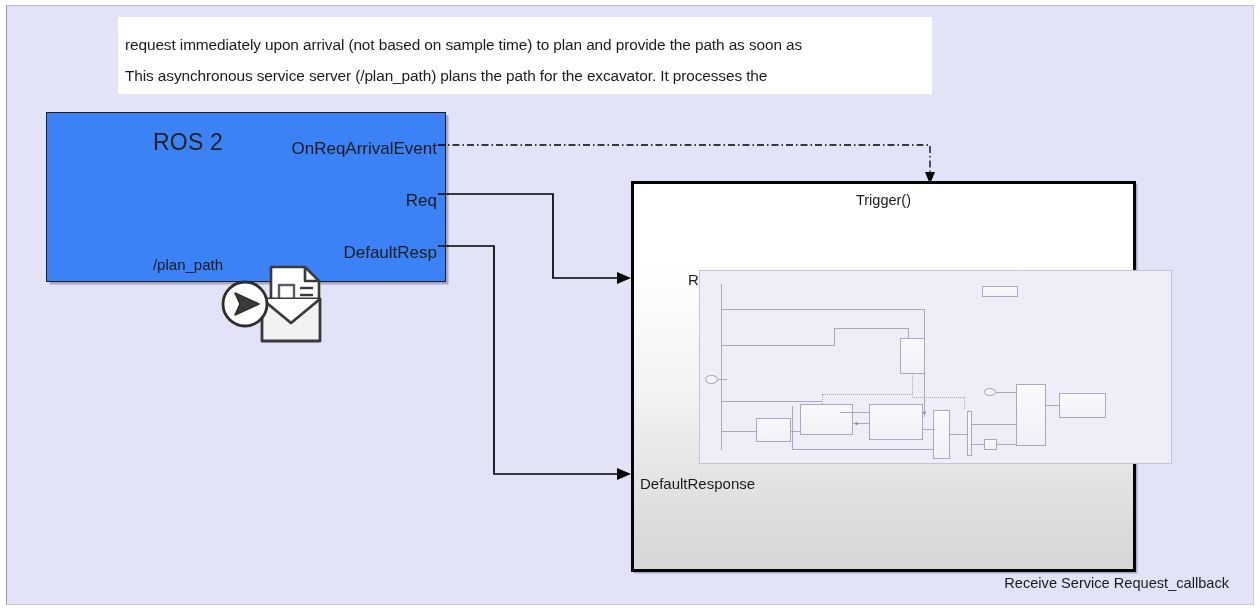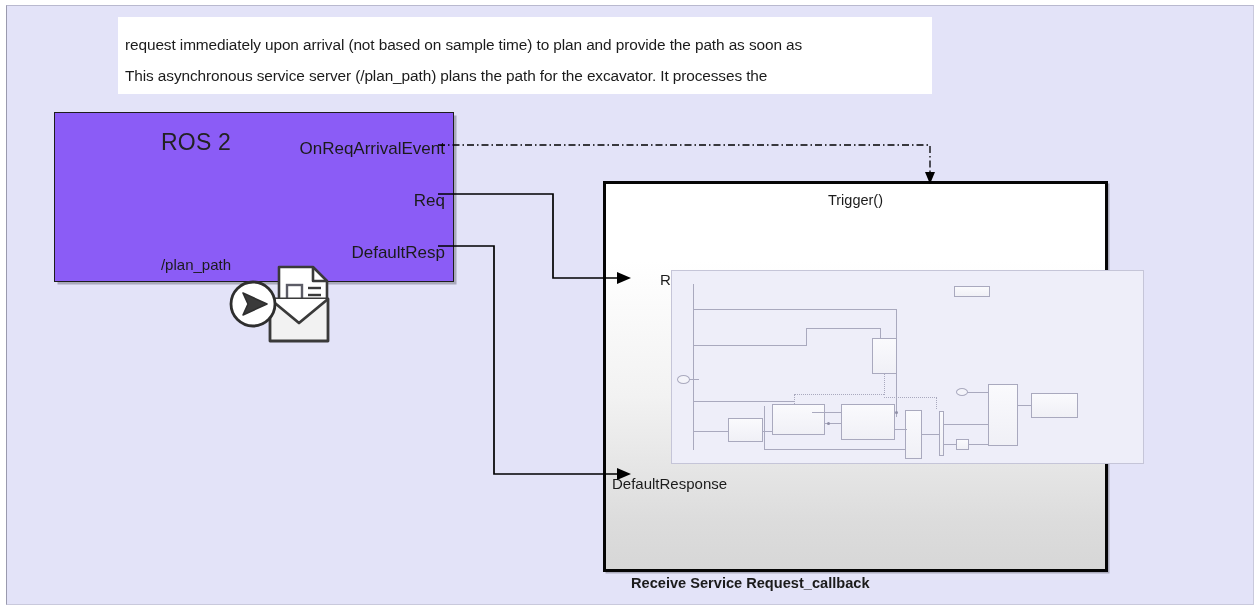--- a/index.html
+++ b/index.html
@@ -44,25 +44,25 @@
     font-size: 15.4px;
     color: #1b1b1b;
     line-height: 31px;
     white-space: nowrap;
     letter-spacing: -0.1px;
   }
 
   
   #ros-block {
     position: absolute;
-    left: 54px;
+    left: 46px;
     top: 112px;
     width: 400px;
     height: 170px;
-    background: #8b5cf6;
+    background: #3b82f6;
     border: 1.6px solid #1d1d1d;
     box-sizing: border-box;
     box-shadow: 3px 3px 0 -0.5px rgba(60,60,75,0.35);
   }
   #ros-title {
     position: absolute;
     left: 0; top: 16px;
     width: 100%;
     text-align: center;
     font-size: 23px;
@@ -91,21 +91,21 @@
     right: 8px;
     font-size: 17px;
     color: #1b1b1b;
     white-space: nowrap;
     line-height: 1;
   }
 
   
   #subsys {
     position: absolute;
-    left: 603px;
+    left: 631px;
     top: 181px;
     width: 505px;
     height: 391px;
     background: linear-gradient(to bottom, #ffffff 0%, #ffffff 20%, #f2f2f2 55%, #dcdcdc 88%, #d7d7d7 100%);
     border: 3.2px solid #050505;
     box-sizing: border-box;
     box-shadow: 2px 2px 0 -0.5px rgba(40,40,50,0.3);
   }
   #trigger-label {
     position: absolute;
@@ -121,24 +121,23 @@
     font-size: 15px;
     color: #1b1b1b;
     white-space: nowrap;
     line-height: 1;
   }
   #subsys-name {
     position: absolute;
     left: 631px;
     top: 575px;
     width: 598px;
-    text-align: left;
+    text-align: right;
     font-size: 14.6px;
     color: #1b1b1b;
-    font-weight: bold;
   }
 
   
   #thumb {
     position: absolute;
     left: 65px;
     top: 86px;
     width: 473px;
     height: 194px;
     background: #eeeef9;

